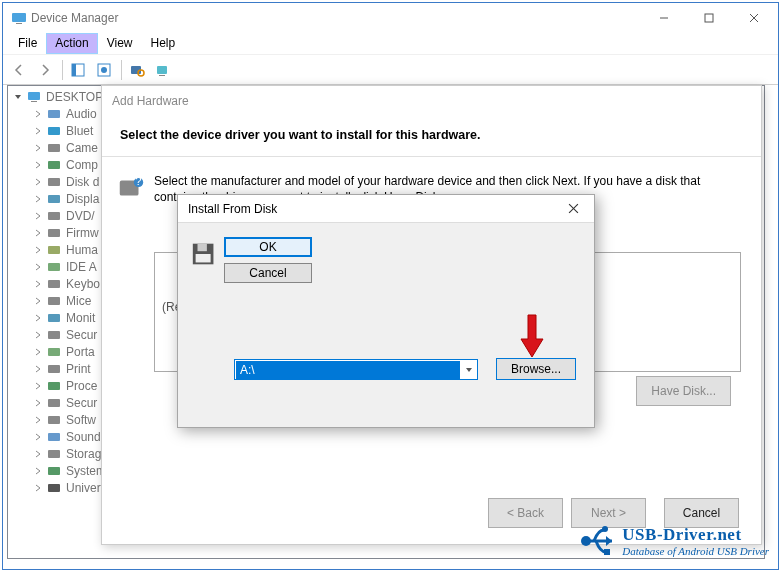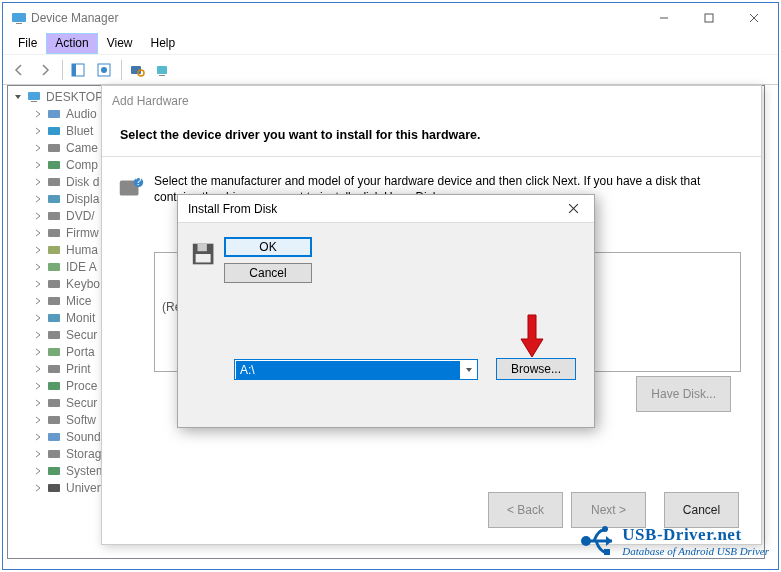--- a/index.html
+++ b/index.html
@@ -36,21 +36,21 @@
 .addhw { position:absolute; left:98px; top:82px; width:661px; height:460px; border:1px solid #ccc; background:#fff; box-shadow:2px 2px 10px rgba(0,0,0,0.2); }
 .addhw-title { height:30px; display:flex; align-items:center; padding-left:10px; color:#888; }
 .addhw-head { padding:12px 18px 10px; font-weight:bold; font-size:12.5px; }
 .addhw-instr-row { display:flex; padding:16px 20px 6px 14px; }
 .hwicon { width:30px; margin-right:8px; }
 .addhw-instr { font-size:12px; line-height:16px; }
 .addhw-body { margin:0 20px 0 52px; }
 .addhw-body .retrieving { color:#555; margin-top:50px; }
 .addhw-disk { position:absolute; right:30px; top:290px; }
 .addhw-btns { position:absolute; right:22px; bottom:16px; display:flex; gap:8px; }
-.btn { min-width:75px; height:36px; border:1px solid #adadad; background:#e1e1e1; color:#777; display:flex; align-items:center; justify-content:center; padding:0 14px; }
+.btn { min-width:75px; height:30px; border:1px solid #adadad; background:#e1e1e1; color:#777; display:flex; align-items:center; justify-content:center; padding:0 14px; }
 .btn.muted { color:#888; }
 
 
 .ifd { position:absolute; left:174px; top:191px; width:418px; height:234px; border:1px solid #a6a6a6; background:#f0f0f0; box-shadow:3px 3px 14px rgba(0,0,0,0.35); z-index:10; }
 .ifd-title { height:28px; background:#fff; display:flex; align-items:center; padding:0 6px 0 10px; border-bottom:1px solid #ddd; }
 .ifd-title .t { flex:1; font-size:12px; }
 .ifd-close { width:30px; height:22px; display:flex; align-items:center; justify-content:center; }
 .ifd-body { padding:14px 12px 10px 12px; position:relative; height:calc(100% - 28px); }
 .ifd-row1 { display:flex; }
 .ifd-icon { width:34px; padding-top:2px; }

